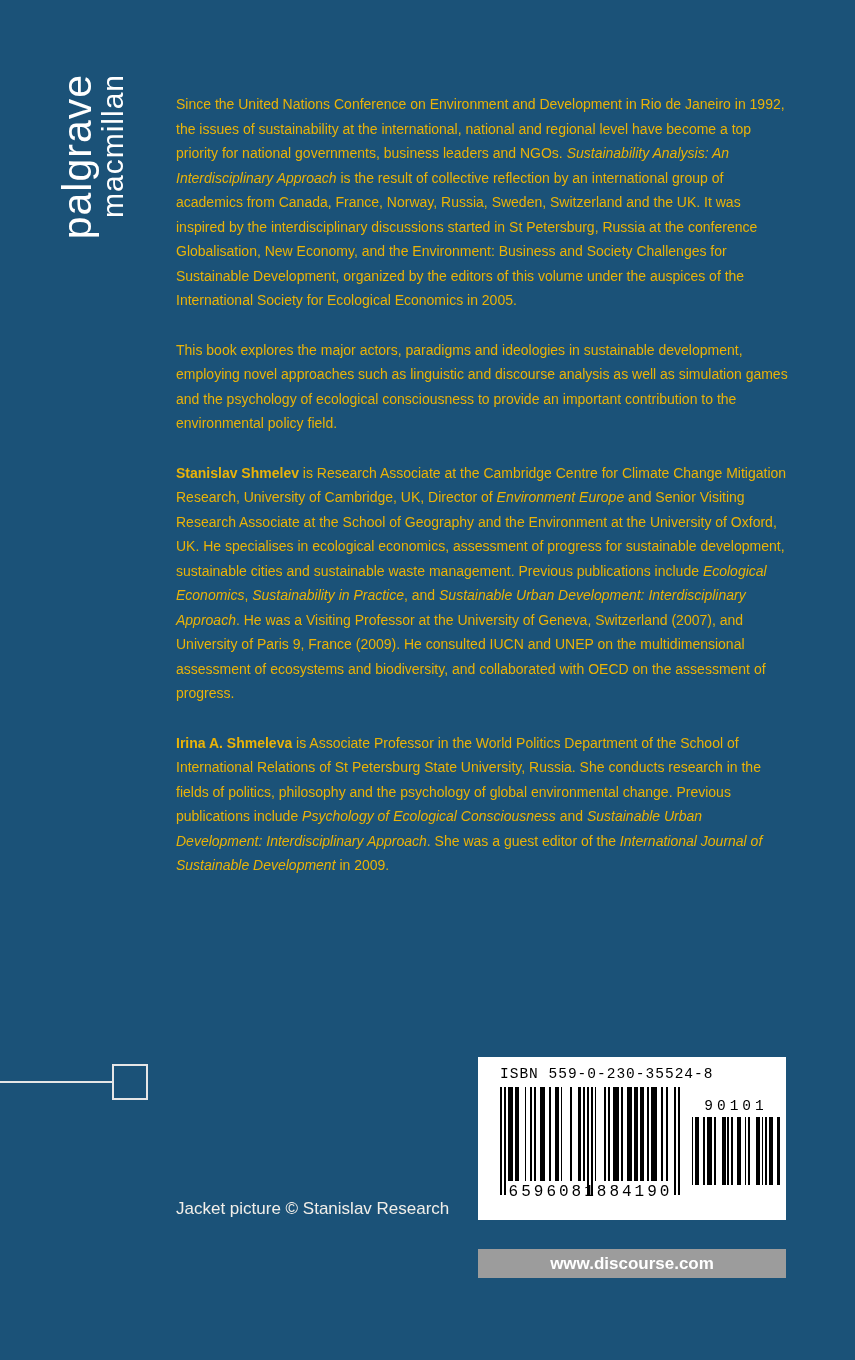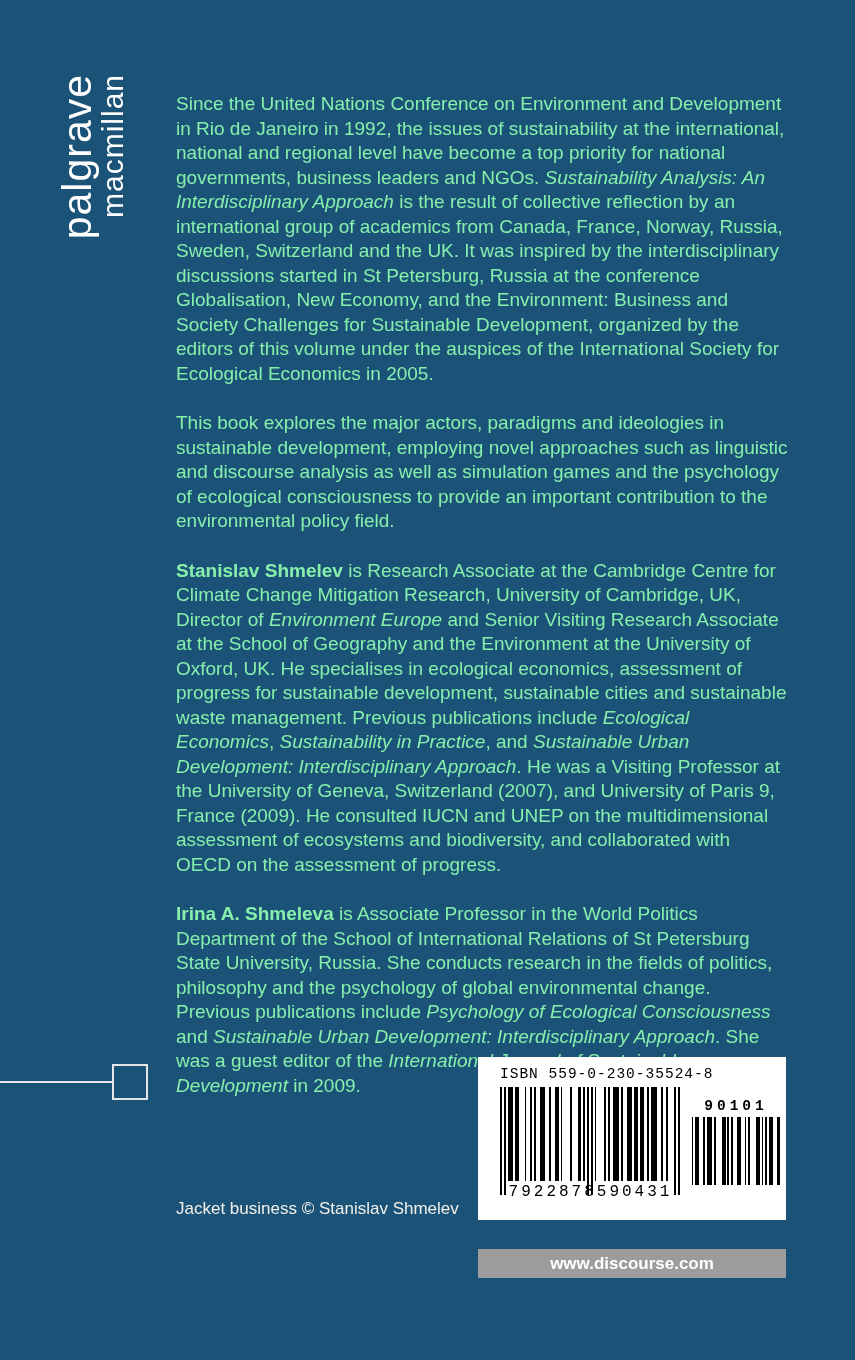--- a/index.html
+++ b/index.html
@@ -15,21 +15,21 @@
     position:absolute; left:57px; top:262px;
     transform:rotate(-90deg); transform-origin:0 0;
   }
   .logo-inner { width:188px; text-align:right; color:#FFFFFF; }
   .logo-line1 { font-size:41px; line-height:40px; letter-spacing:1px; }
   .logo-line2 { font-size:30px; line-height:32px; letter-spacing:1px; }
 
   
   .text-block {
     position:absolute; left:176px; top:92px; width:612px;
-    color:#86efac; font-size:19px; line-height:24.5px;
+    color:#eab308; font-size:14px; line-height:24.5px;
   }
   .text-block p { margin:0 0 25px 0; }
   .it { font-style:italic; }
   .b  { font-weight:bold; }
 
   
   .credit {
     position:absolute; left:176px; top:1199px;
     color:#F2EFE9; font-size:17px;
   }
@@ -58,21 +58,21 @@
     position:absolute; left:22px; top:30px;
     display:flex; align-items:flex-start;
   }
   .bars-main div, .bars-addon div { flex:0 0 auto; }
   .ean-digits {
     position:absolute; left:22px; top:126px; width:181px; text-align:center;
     font-family:"Liberation Mono", monospace; font-size:16px;
     letter-spacing:3px; color:#000; white-space:nowrap;
   }
   .addon {
-    position:absolute; left:213px; top:41px; width:90px; text-align:center;font-weight:bold;
+    position:absolute; left:213px; top:41px; width:90px; text-align:center;
   }
   .addon-label {
     font-family:"Liberation Mono", monospace; font-size:14.5px;
     letter-spacing:4px; color:#000;
   }
   .bars-addon {
     margin-top:3px; display:flex; align-items:flex-start; justify-content:center;
   }
 
   
@@ -93,21 +93,21 @@
   </div>
 </div>
 
 <div class="text-block">
     <p><span>Since the United Nations Conference on Environment and Development in Rio de Janeiro in 1992, the issues of sustainability at the international, national and regional level have become a top priority for national governments, business leaders and NGOs. </span><span class="it">Sustainability Analysis: An Interdisciplinary Approach</span><span> is the result of collective reflection by an international group of academics from Canada, France, Norway, Russia, Sweden, Switzerland and the UK. It was inspired by the interdisciplinary discussions started in St Petersburg, Russia at the conference Globalisation, New Economy, and the Environment: Business and Society Challenges for Sustainable Development, organized by the editors of this volume under the auspices of the International Society for Ecological Economics in 2005.</span></p>
     <p><span>This book explores the major actors, paradigms and ideologies in sustainable development, employing novel approaches such as linguistic and discourse analysis as well as simulation games and the psychology of ecological consciousness to provide an important contribution to the environmental policy field.</span></p>
     <p><span class="b">Stanislav Shmelev</span><span> is Research Associate at the Cambridge Centre for Climate Change Mitigation Research, University of Cambridge, UK, Director of </span><span class="it">Environment Europe</span><span> and Senior Visiting Research Associate at the School of Geography and the Environment at the University of Oxford, UK. He specialises in ecological economics, assessment of progress for sustainable development, sustainable cities and sustainable waste management. Previous publications include </span><span class="it">Ecological Economics</span><span>, </span><span class="it">Sustainability in Practice</span><span>, and </span><span class="it">Sustainable Urban Development: Interdisciplinary Approach</span><span>. He was a Visiting Professor at the University of Geneva, Switzerland (2007), and University of Paris 9, France (2009). He consulted IUCN and UNEP on the multidimensional assessment of ecosystems and biodiversity, and collaborated with OECD on the assessment of progress.</span></p>
     <p><span class="b">Irina A. Shmeleva</span><span> is Associate Professor in the World Politics Department of the School of International Relations of St Petersburg State University, Russia. She conducts research in the fields of politics, philosophy and the psychology of global environmental change. Previous publications include </span><span class="it">Psychology of Ecological Consciousness</span><span> and </span><span class="it">Sustainable Urban Development: Interdisciplinary Approach</span><span>. She was a guest editor of the </span><span class="it">International Journal of Sustainable Development</span><span> in 2009.</span></p>
   </div>
 
-<div class="credit">Jacket business © Stanislav Shmelev</div>
+<div class="credit">Jacket picture © Stanislav Research</div>
 
 <div class="reg-line"></div>
 <div class="reg-square"></div>
 
 <div class="barcode-box">
   <div class="isbn-line">ISBN 559-0-230-35524-8</div>
   <div class="bars-main">
       <div style="width: 1.9px; height: 108px; background: rgb(0, 0, 0);"></div>
       <div style="width: 1.9px; height: 108px; background: transparent;"></div>
       <div style="width: 1.9px; height: 108px; background: rgb(0, 0, 0);"></div>
@@ -197,21 +197,21 @@
       <div style="width: 1.9px; height: 94px; background: transparent;"></div>
       <div style="width: 1.9px; height: 94px; background: transparent;"></div>
       <div style="width: 1.9px; height: 94px; background: rgb(0, 0, 0);"></div>
       <div style="width: 1.9px; height: 94px; background: transparent;"></div>
       <div style="width: 1.9px; height: 94px; background: transparent;"></div>
       <div style="width: 1.9px; height: 94px; background: transparent;"></div>
       <div style="width: 1.9px; height: 108px; background: rgb(0, 0, 0);"></div>
       <div style="width: 1.9px; height: 108px; background: transparent;"></div>
       <div style="width: 1.9px; height: 108px; background: rgb(0, 0, 0);"></div>
     </div>
-  <div class="ean-digits">7922878590431</div>
+  <div class="ean-digits">6596081884190</div>
   <div class="addon">
     <div class="addon-label">90101</div>
     <div class="bars-addon">
         <div style="width: 1.9px; height: 68px; background: rgb(0, 0, 0);"></div>
         <div style="width: 1.9px; height: 68px; background: transparent;"></div>
         <div style="width: 1.9px; height: 68px; background: rgb(0, 0, 0);"></div>
         <div style="width: 1.9px; height: 68px; background: rgb(0, 0, 0);"></div>
         <div style="width: 1.9px; height: 68px; background: transparent;"></div>
         <div style="width: 1.9px; height: 68px; background: transparent;"></div>
         <div style="width: 1.9px; height: 68px; background: rgb(0, 0, 0);"></div>

